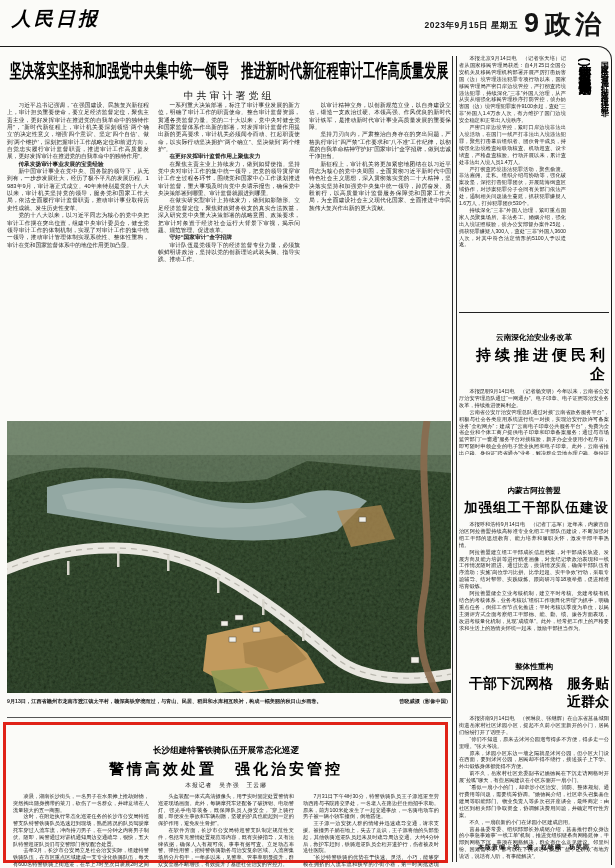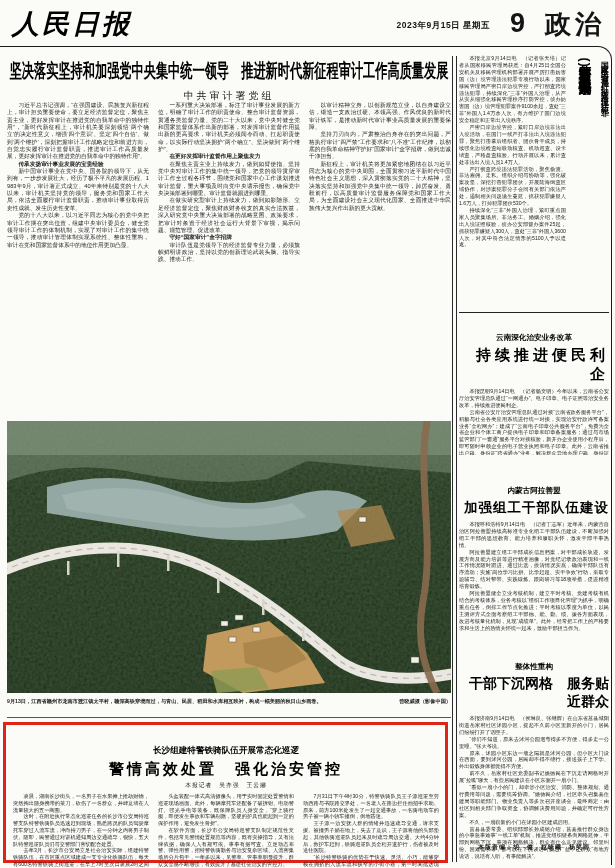--- a/index.html
+++ b/index.html
@@ -1,22 +1,22 @@
 <!DOCTYPE html>
 <html><head>
 <meta charset="utf-8">
 <style>
   html,body{margin:0;padding:0;background:#e8e8e8;}
   .page{position:relative;width:615px;height:868px;background:#fbfbf8;overflow:hidden;
         font-family:"Liberation Sans","DejaVu Sans",sans-serif;color:#141414;}
   
   .masthead{position:absolute;left:0;top:0;width:615px;height:46px;}
   .logo{position:absolute;left:12px;top:6px;font-family:"DejaVu Serif",serif;
-        font-style:italic;font-weight:bold;font-size:27px;letter-spacing:3px;color:#000;}
-  .mast-right{position:absolute;right:10px;top:10px;display:flex;align-items:flex-end;gap:20px;}
+        font-style:italic;font-weight:bold;font-size:19px;letter-spacing:3px;color:#000;}
+  .mast-right{position:absolute;right:10px;top:10px;display:flex;align-items:flex-end;gap:6px;}
   .mast-date{font-size:8.5px;font-weight:bold;padding-bottom:5px;letter-spacing:.5px;}
   .mast-page{font-size:27px;font-weight:900;line-height:1;}
   .mast-section{font-size:26px;font-weight:900;line-height:1;letter-spacing:4px;}
   .frame{position:absolute;left:0;top:46px;width:611px;height:818px;
          border-top:1.5px solid #1a1a1a;border-right:1.5px solid #1a1a1a;
          border-top-right-radius:14px;pointer-events:none;}
   .vrule-double{position:absolute;left:452px;top:56px;height:806px;width:3px;
          border-left:1px solid #2a2a2a;border-right:1px solid #2a2a2a;}
   
   .headline{position:absolute;left:7px;top:58px;width:444px;text-align:center;

